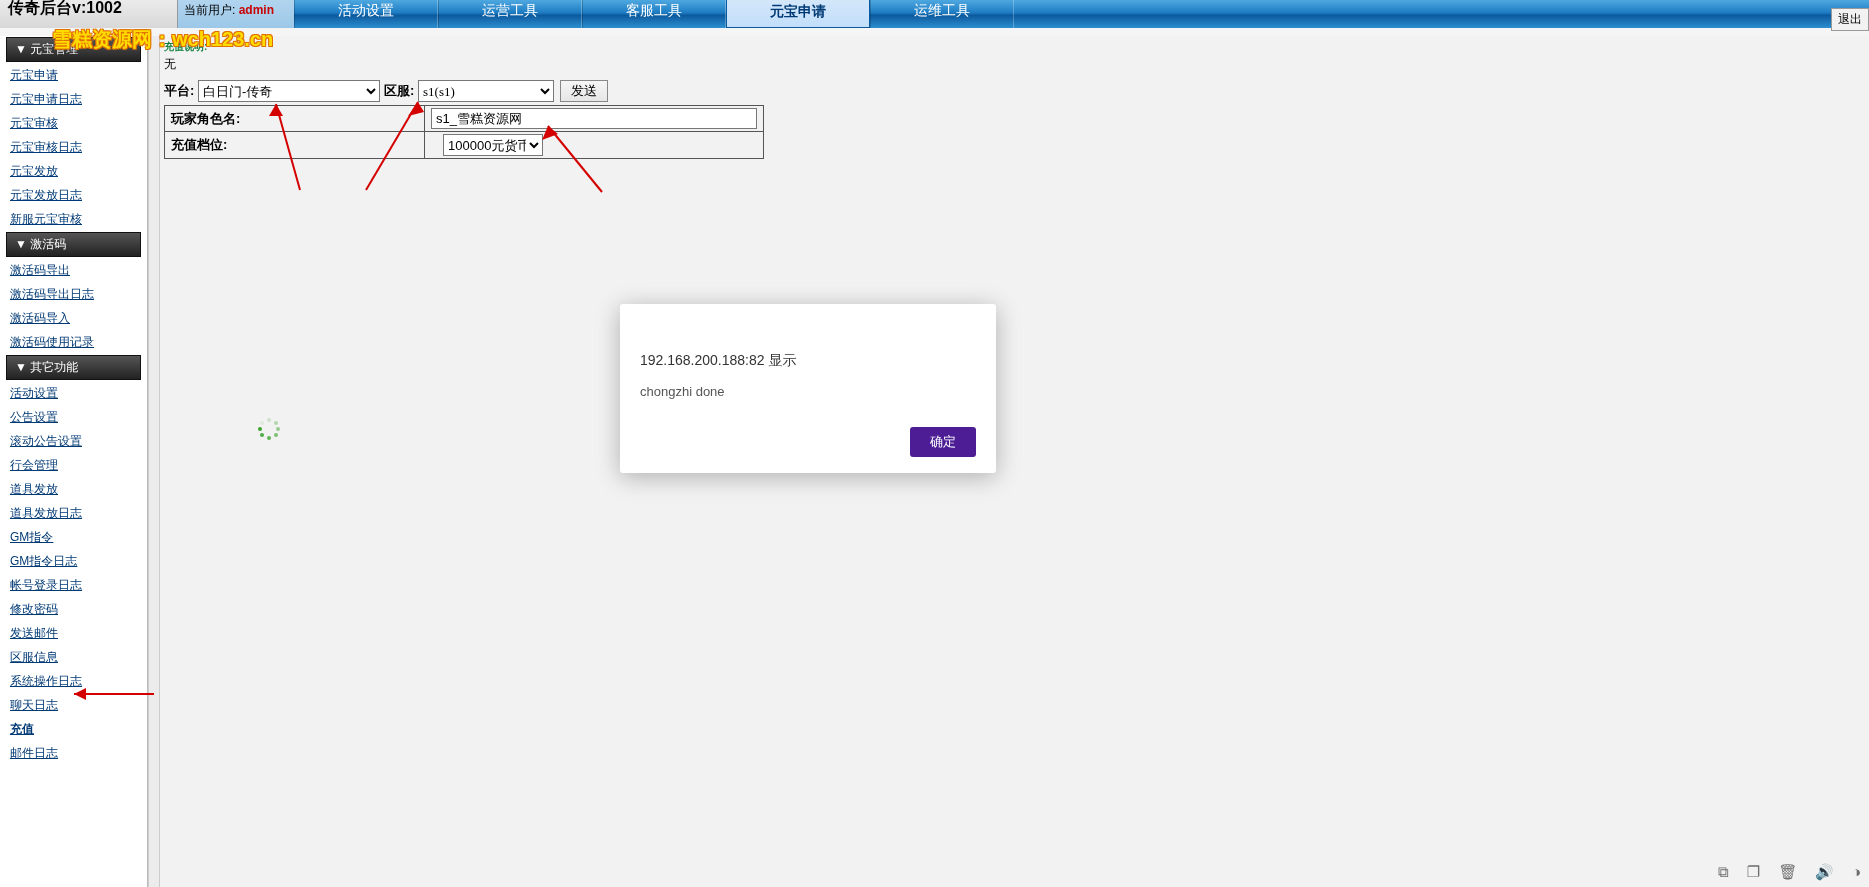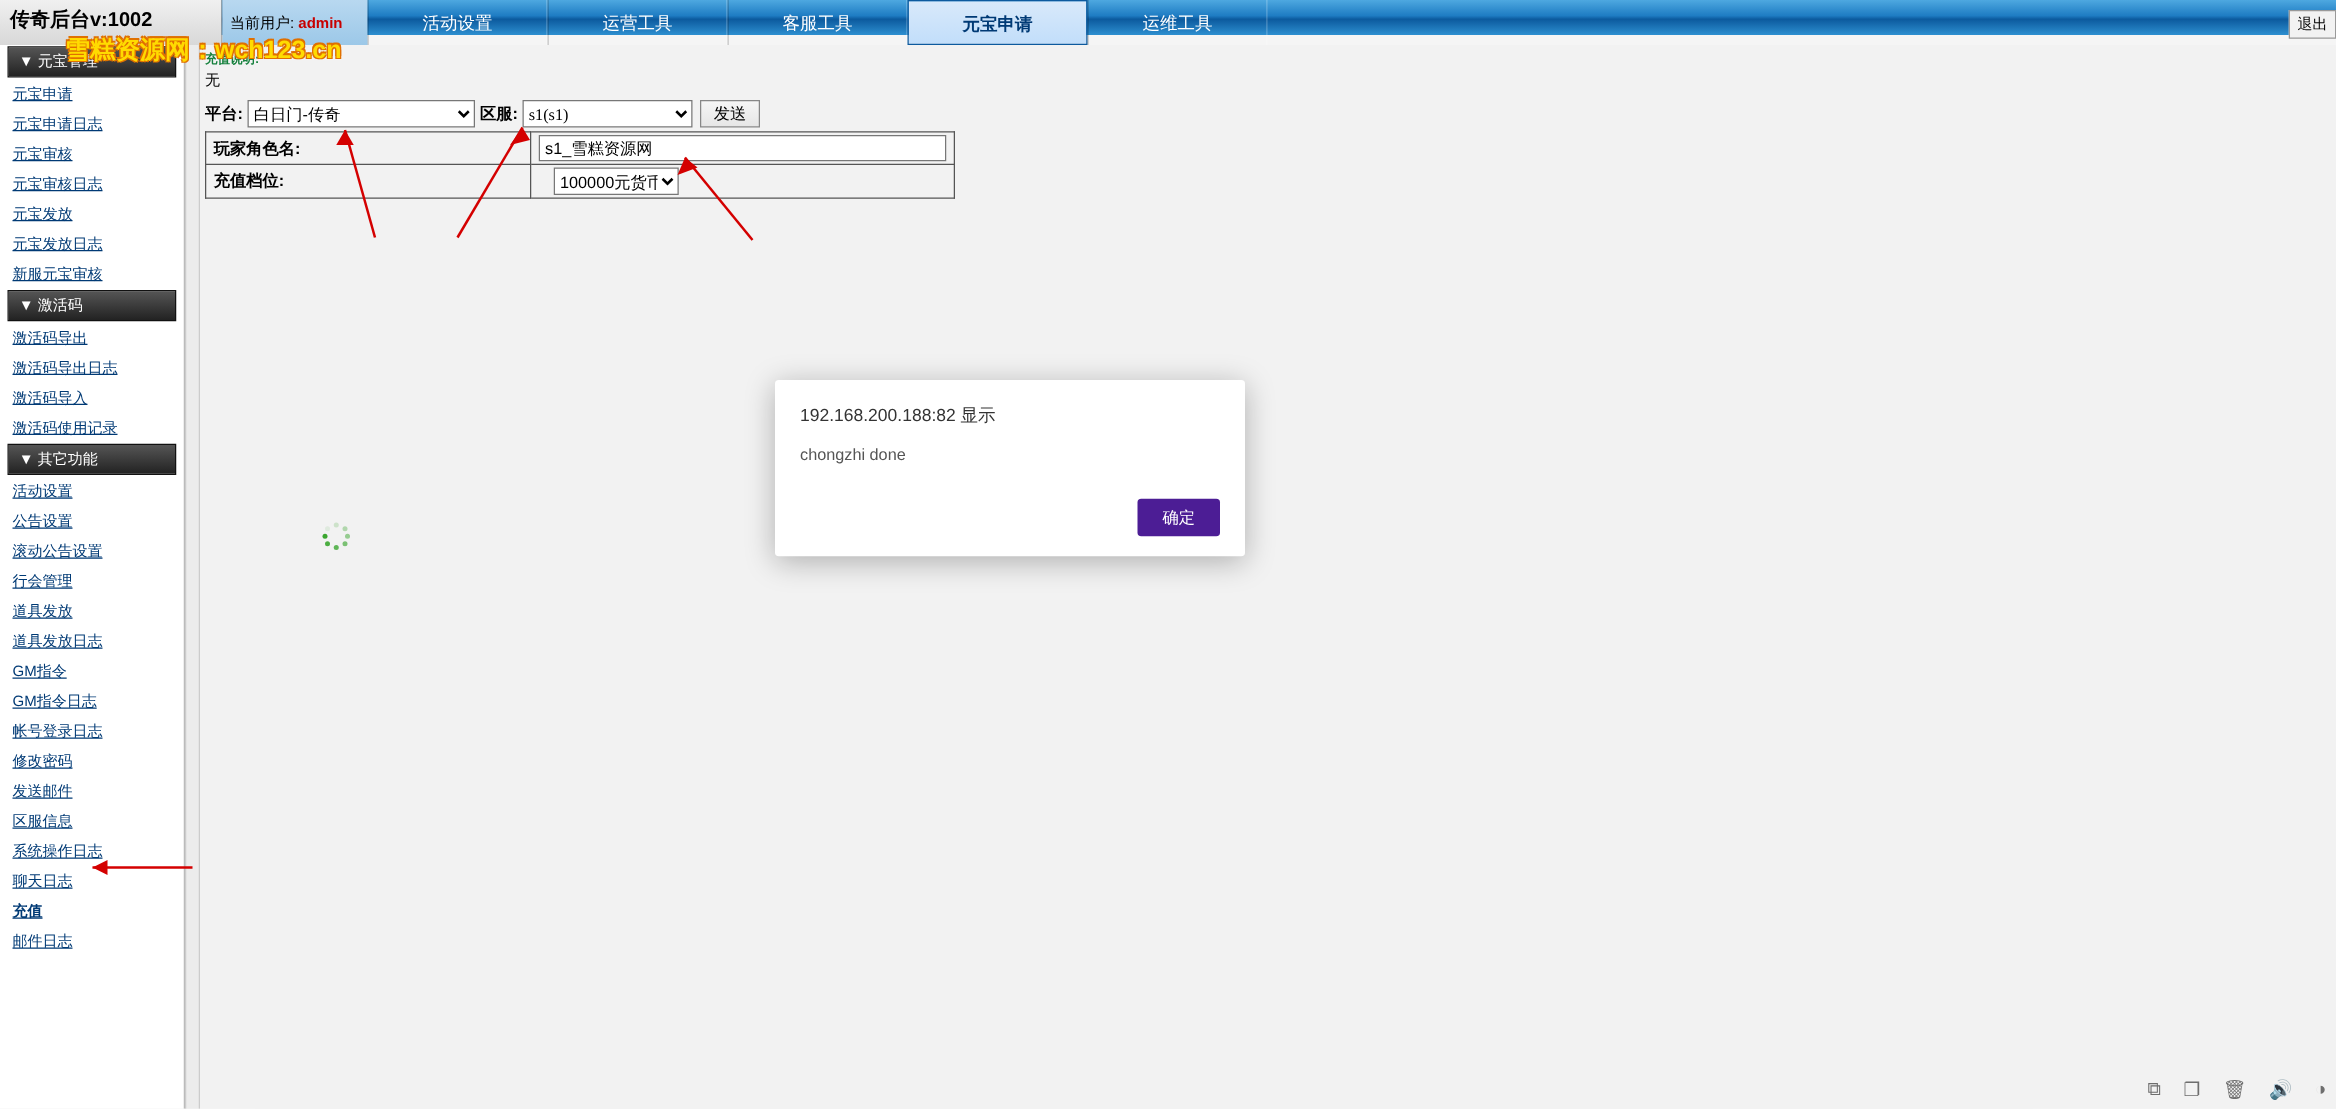--- a/index.html
+++ b/index.html
@@ -1,19 +1,19 @@
 <!DOCTYPE html>
 <html><head>
 <meta charset="utf-8">
 <style>
 * { margin:0; padding:0; box-sizing:border-box; }
 body { font-family:"Microsoft YaHei",Arial,sans-serif; font-size:12px; background:#f5f5f5; overflow:hidden; width:1869px; height:887px; position:relative; }
 
 
-.topbar { position:absolute; top:0; left:0; right:0; height:28px; background:linear-gradient(#4ea8e0 0%,#1e7cc3 45%,#0c5a9e 55%,#2d8fd0 100%); display:flex; align-items:flex-start; color:#fff; }
+.topbar { position:absolute; top:0; left:0; right:0; height:28px; background:linear-gradient(#4ea8e0 0%,#1e7cc3 45%,#0c5a9e 55%,#2d8fd0 100%); display:flex; align-items:flex-end; color:#fff; }
 .logo { width:178px; background:linear-gradient(#f0f0f0,#d8d8d8); color:#000; font-weight:bold; font-size:16px; padding:6px 8px; height:36px; border-right:1px solid #999; }
 .user-lbl { padding:0 6px; color:#000; background:linear-gradient(#b8d8f0,#9cc8e8); height:36px; line-height:36px; min-width:116px; }
 .user-val { color:#c80000; font-weight:bold; }
 .nav { display:flex; height:36px; }
 .nav .tab { width:144px; text-align:center; height:36px; line-height:36px; color:#fff; border-right:1px solid rgba(255,255,255,.25); border-left:1px solid rgba(0,0,0,.2); font-size:14px; cursor:pointer; }
 .nav .tab.active { background:linear-gradient(#d8e9fa,#c2defa); color:#003a75; font-weight:bold; border:1px solid #0c5a9e; }
 .logout { position:absolute; right:0; top:8px; background:#f2f2f2; border:1px solid #999; padding:2px 6px; font-size:12px; color:#000; }
 
 
 .sidebar { position:absolute; top:36px; left:0; width:148px; bottom:0; background:#fff; border-right:1px solid #bbb; overflow-y:auto; }
@@ -48,21 +48,21 @@
 .arrow svg { overflow:visible; }
 .arrow-line { stroke:#d40000; stroke-width:2; fill:none; }
 .arrow-head { fill:#d40000; }
 
 
 .spinner { position:absolute; top:418px; left:258px; width:22px; height:22px; }
 .spinner .dot { position:absolute; width:4px; height:4px; border-radius:50%; background:#3aa62f; }
 
 
 .alert { position:absolute; top:304px; left:620px; width:376px; background:#fff; border-radius:3px; box-shadow:0 4px 24px rgba(0,0,0,.28); padding:20px 20px 16px 20px; z-index:10; }
-.alert-title { font-size:14px; color:#333; margin-bottom:14px; }
+.alert-title { font-size:14px; color:#333; margin-bottom:14px;margin-top:28px; }
 .alert-msg { font-size:13px; color:#555; margin-bottom:28px; }
 .alert-btn { float:right; background:#4c1d95; color:#fff; border:none; padding:6px 20px; font-size:13px; border-radius:3px; cursor:pointer; }
 .alert::after { content:""; display:block; clear:both; }
 
 
 .footer-icons { position:absolute; right:8px; bottom:6px; display:flex; gap:18px; color:#6e6e6e; font-size:15px; }
 .footer-icons span { cursor:pointer; }
 </style>
 </head>
 <body>

